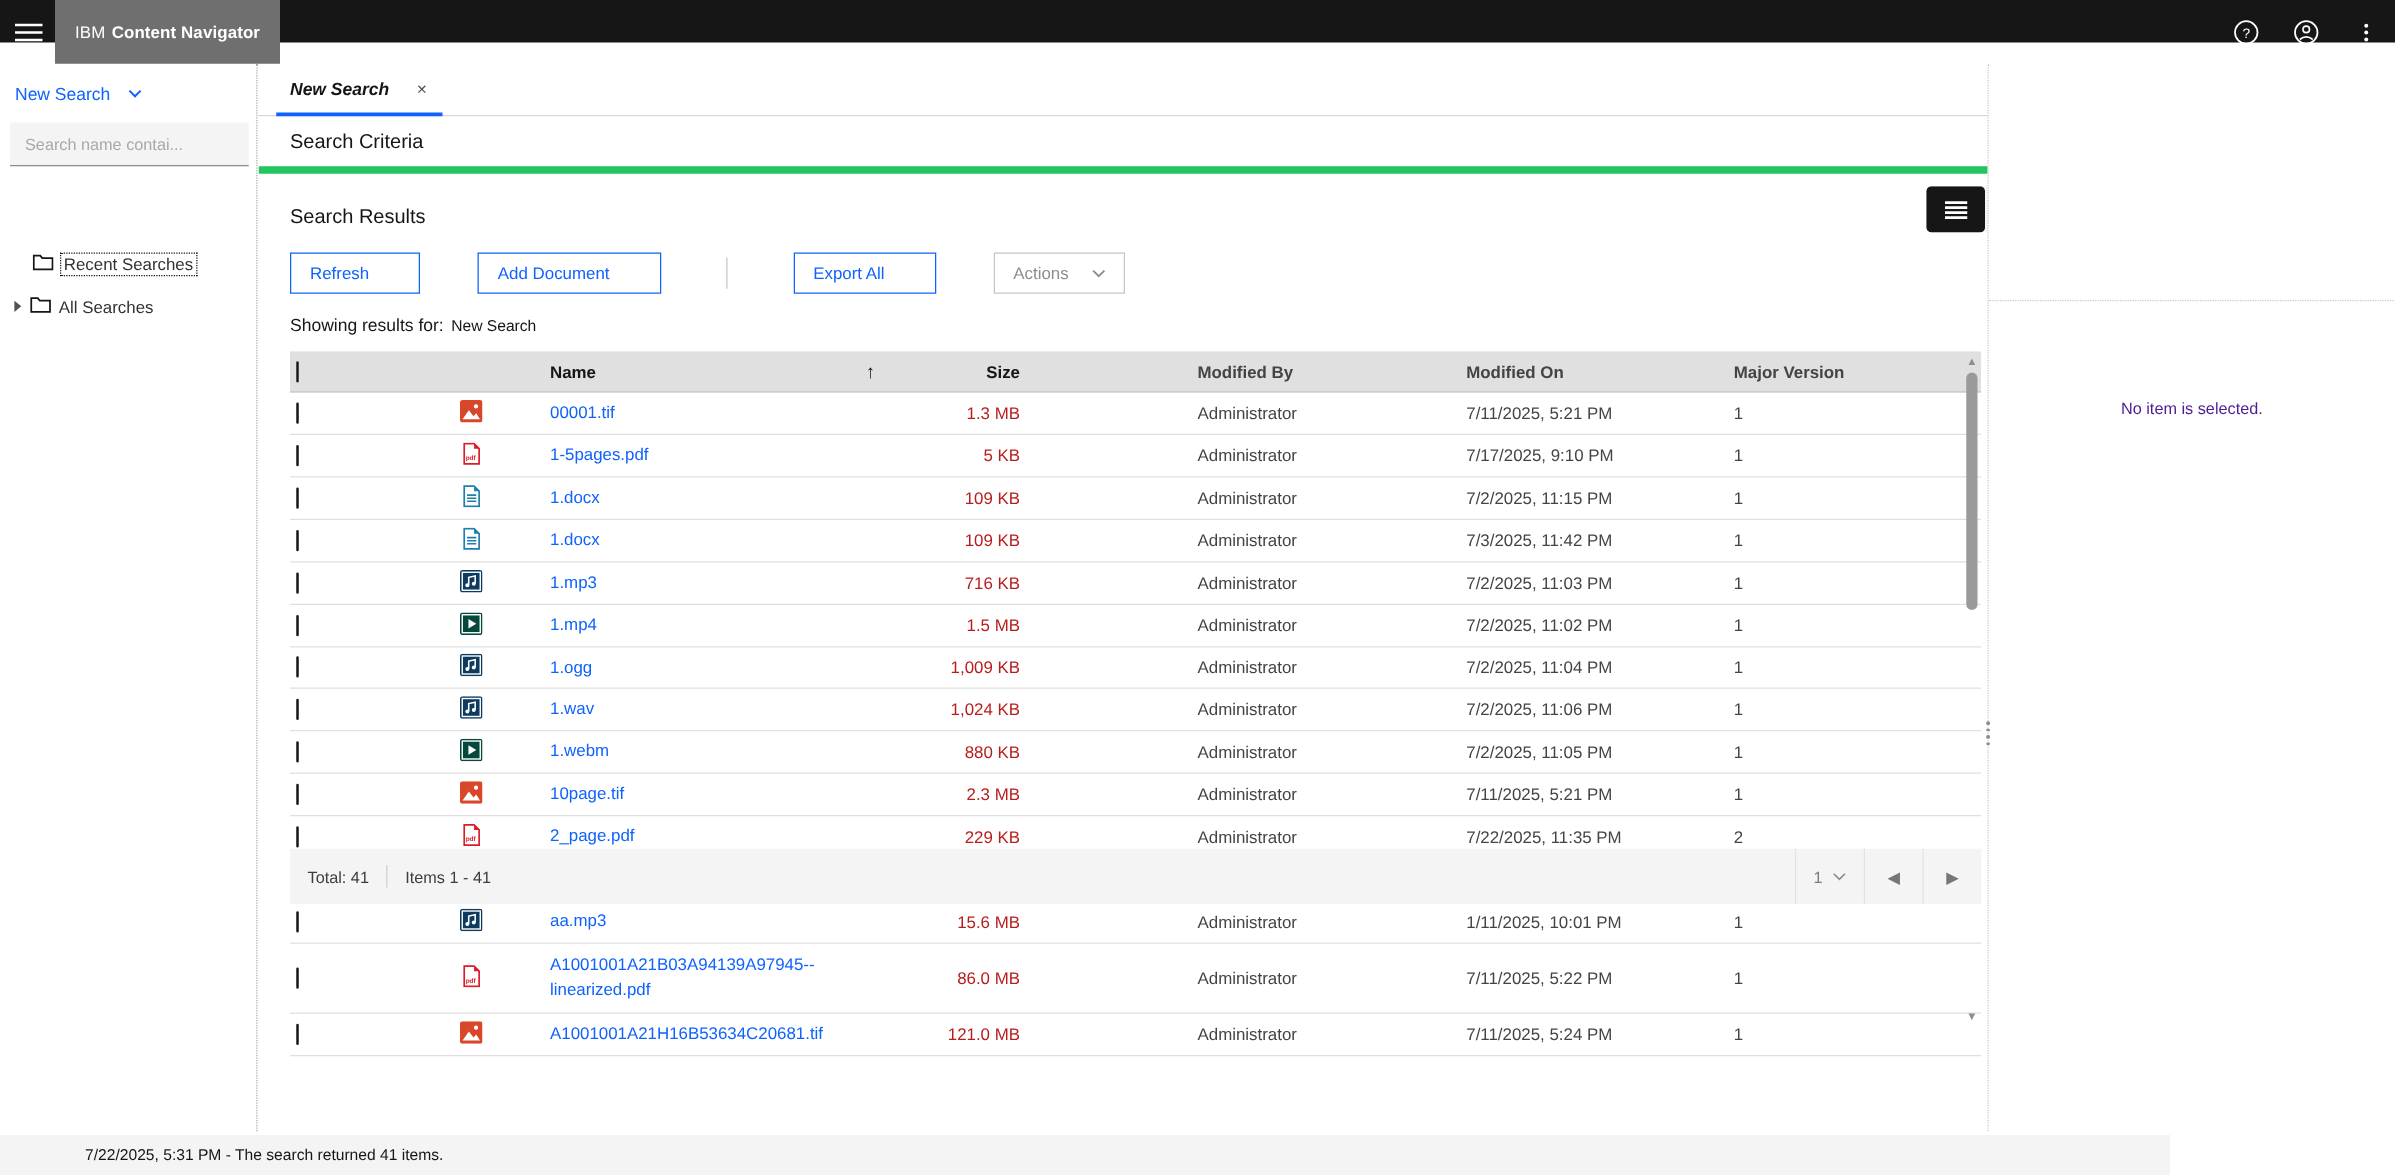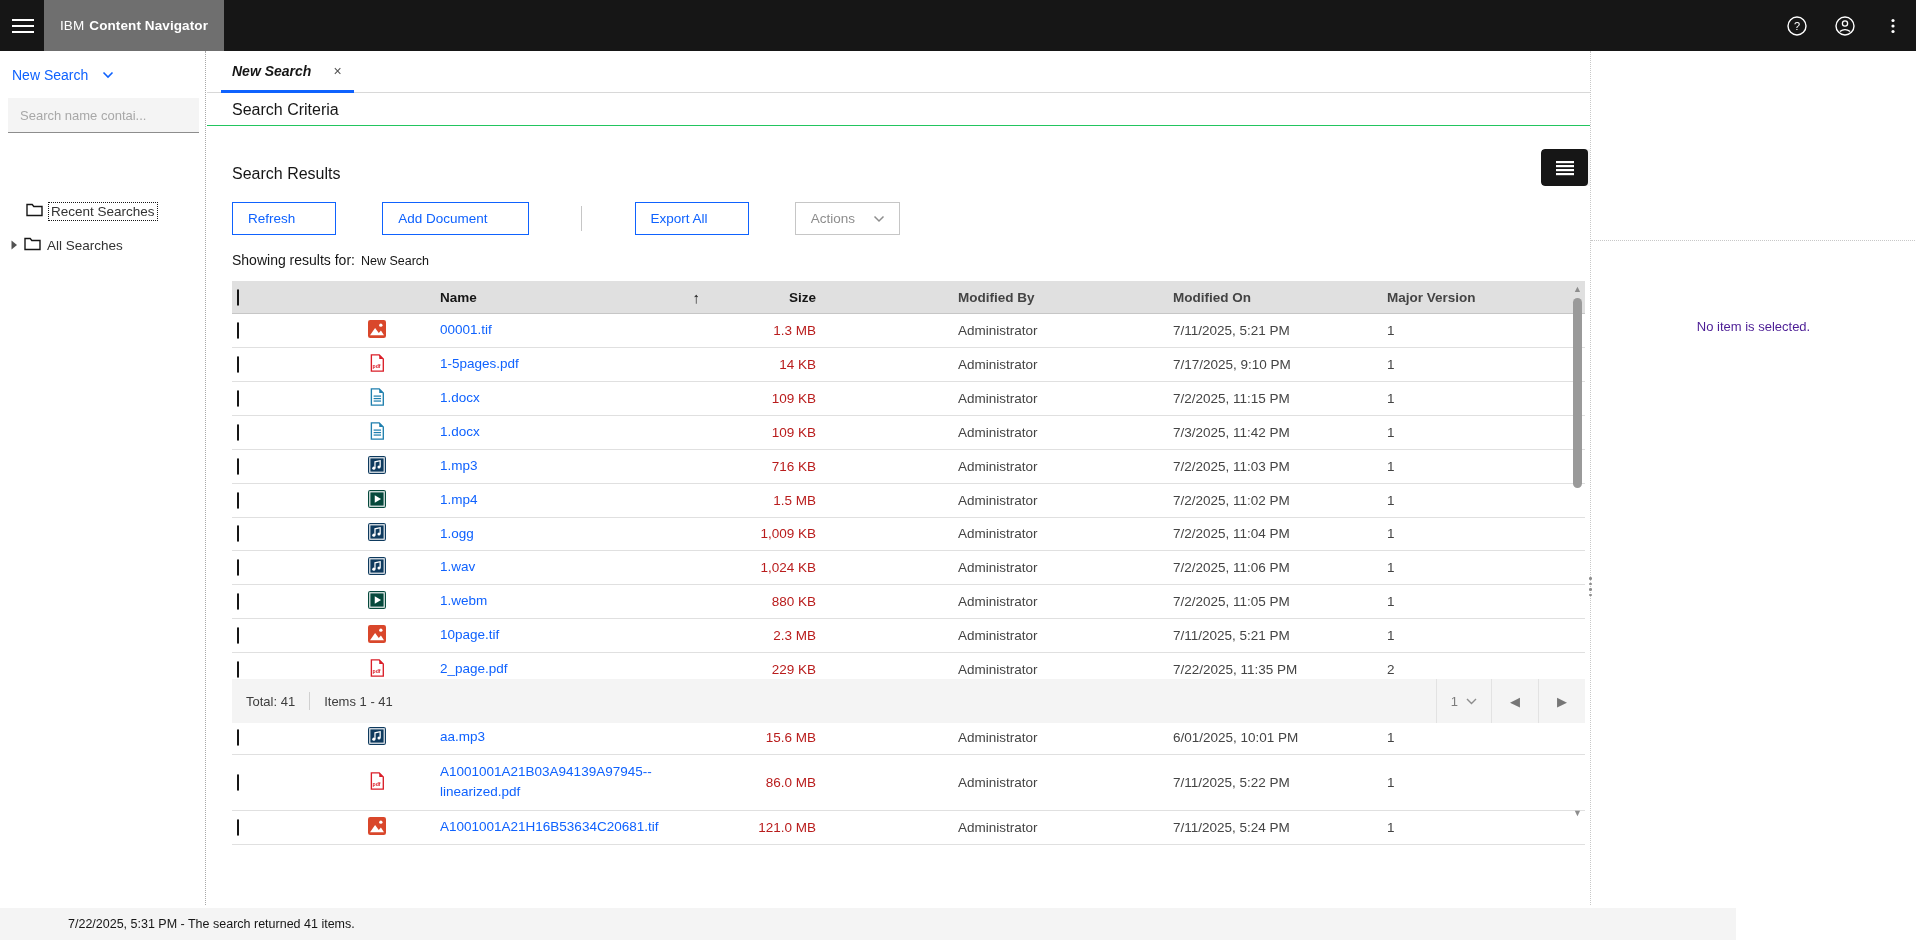--- a/index.html
+++ b/index.html
@@ -1,20 +1,20 @@
 <!DOCTYPE html>
 <html><head>
 <meta charset="utf-8">
 <style>
   * { margin:0; padding:0; box-sizing:border-box; }
   html,body { width:1916px; height:940px; overflow:hidden;
     font-family:"Liberation Sans", sans-serif; background:#fff; color:#161616; }
 
   
-  #topbar { position:absolute; left:0; top:0; width:1916px; height:51px; background:#161616; z-index:30;text-align:right; }
+  #topbar { position:absolute; left:0; top:0; width:1916px; height:34px; background:#161616; z-index:30;text-align:right; }
   .hamburger { position:absolute; left:12px; top:15px; width:22px; height:20px; cursor:pointer; }
   .hamburger span { display:block; height:2.5px; background:#fff; margin:3.5px 0; }
   .app-tab { position:absolute; left:44px; top:0; height:51px; background:#6f6f6f; color:#fff;
     display:flex; align-items:center; padding:0 16px; font-size:13.5px; letter-spacing:.1px; cursor:pointer; }
   .app-tab b { font-weight:bold; margin-left:5px; }
   .topbar-right { position:absolute; right:10px; top:0; height:51px; display:flex; align-items:center; gap:22px; }
   .tb-icon { width:26px; height:26px; display:flex; align-items:center; justify-content:center; cursor:pointer; }
 
   
   #sidebar { position:absolute; left:0; top:51px; width:206px; height:854px; background:#fff;
@@ -36,21 +36,21 @@
   #main { position:absolute; left:207px; top:51px; width:1383px; height:854px; background:#fff; }
   .tabstrip { position:absolute; left:0; top:0; width:1709px; height:42px; border-bottom:1px solid #d8d8d8; }
   .tab { position:absolute; left:14px; top:0; height:42px; display:flex; align-items:center; gap:22px;
     padding:0 12px 0 11px; border-bottom:3px solid #0f62fe; cursor:pointer; }
   .tab .tlabel { font-style:italic; font-weight:bold; font-size:14px; color:#161616; }
   .tab .tclose { font-size:14px; color:#525252; cursor:pointer; font-style:normal; }
 
   .section-row { position:absolute; left:0; width:1709px; display:flex; align-items:center;
     justify-content:space-between; padding:0 28px 0 25px; }
   .section-title { font-size:16px; color:#161616; }
-  #criteria-row { top:43px; height:32px; border-bottom:1px solid #22c55e; cursor:pointer; }
+  #criteria-row { top:43px; height:45px; border-bottom:6px solid #22c55e; cursor:pointer; }
   #results-row  { top:103px; height:40px; cursor:pointer; }
 
   
   #toolbar { position:absolute; left:25px; top:151px; height:33px; display:flex; align-items:stretch;gap:40px; }
   .btn { background:#fff; border:1px solid #0f62fe; color:#0f62fe; font-size:13.5px;
     font-family:"Liberation Sans",sans-serif; text-align:left; padding:0 40px 0 15px; margin-right:6px;
     cursor:pointer; white-space:nowrap; }
   .btn.export { margin-left:7px; }
   .btn.disabled { border-color:#c6c6c6; color:#8d8d8d; cursor:default; display:flex; align-items:center;
     gap:18px; padding-right:14px; }
@@ -260,21 +260,21 @@
         <div class="trow">
     <div><span class="cb"></span></div>
     <div><span class="file-icon"><svg viewBox="0 0 16 16">
                 <path d="M3 0.8 h7 l3.6 3.6 v10.8 H3 z" fill="#fff" stroke="#da1e28" stroke-width="1.2"></path>
                 <path d="M10 0.8 l3.6 3.6 H10 z" fill="#da1e28"></path>
                 <text x="4" y="12.6" font-size="4.6" font-weight="bold" fill="#da1e28" font-family="Liberation Sans">pdf</text>
               </svg></span></div>
     <div class="name-cell pad-v">
             <a class="doclink">1-5pages.pdf</a>
           </div>
-    <div class="c-size">14 KB</div>
+    <div class="c-size">5 KB</div>
     <div></div>
     <div class="c-by">Administrator</div>
     <div class="c-on">7/17/2025, 9:10 PM</div>
     <div class="c-ver">1</div>
   </div>
         <div class="trow">
     <div><span class="cb"></span></div>
     <div><span class="file-icon"><svg viewBox="0 0 16 16">
                 <path d="M3 0.8 h7 l3.6 3.6 v10.8 H3 z" fill="#fff" stroke="#1f7fae" stroke-width="1.2"></path>
                 <path d="M10 0.8 l3.6 3.6 H10 z" fill="#1f7fae"></path>
@@ -454,21 +454,21 @@
                 <path d="M6.2 10.6 V5.2 l4.6 -1 v5.4" fill="none" stroke="#fff" stroke-width="1.1"></path>
                 <circle cx="5.2" cy="10.8" r="1.4" fill="#fff"></circle>
                 <circle cx="9.8" cy="9.8" r="1.4" fill="#fff"></circle>
               </svg></span></div>
     <div class="name-cell pad-v">
             <a class="doclink">aa.mp3</a>
           </div>
     <div class="c-size">15.6 MB</div>
     <div></div>
     <div class="c-by">Administrator</div>
-    <div class="c-on">6/01/2025, 10:01 PM</div>
+    <div class="c-on">1/11/2025, 10:01 PM</div>
     <div class="c-ver">1</div>
   </div>
         <div class="trow wrap2">
     <div><span class="cb"></span></div>
     <div><span class="file-icon"><svg viewBox="0 0 16 16">
                 <path d="M3 0.8 h7 l3.6 3.6 v10.8 H3 z" fill="#fff" stroke="#da1e28" stroke-width="1.2"></path>
                 <path d="M10 0.8 l3.6 3.6 H10 z" fill="#da1e28"></path>
                 <text x="4" y="12.6" font-size="4.6" font-weight="bold" fill="#da1e28" font-family="Liberation Sans">pdf</text>
               </svg></span></div>
     <div class="name-cell pad-v">

